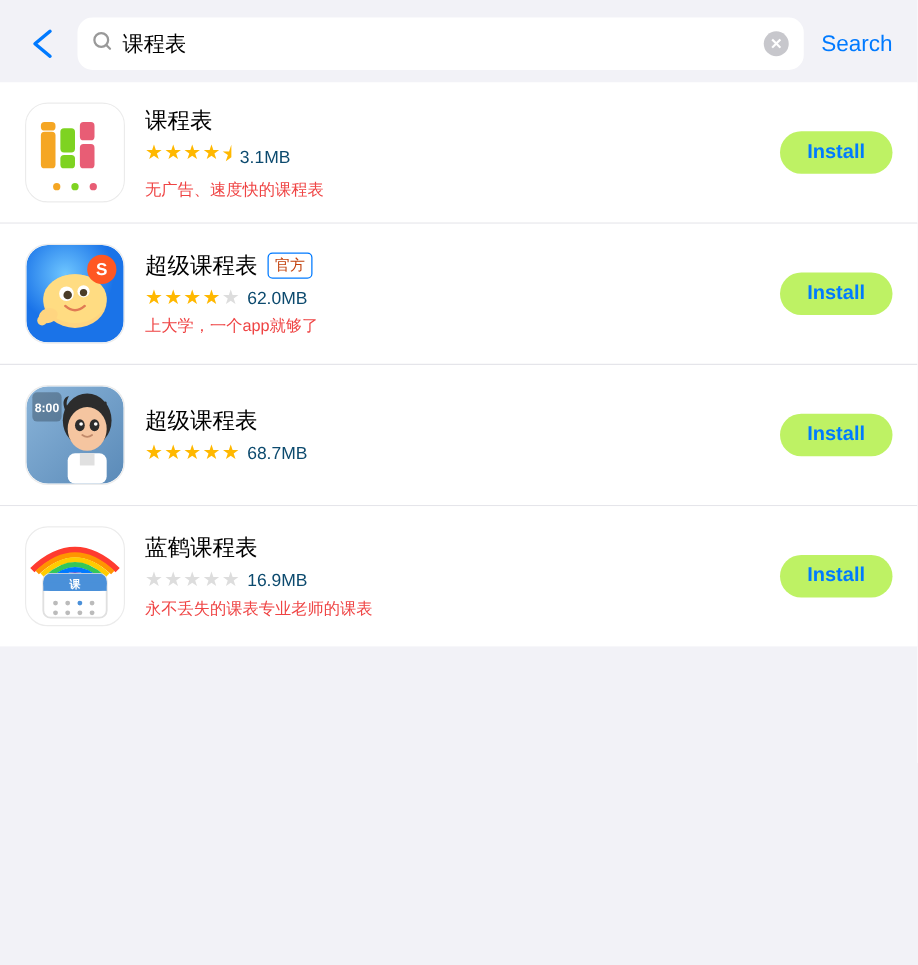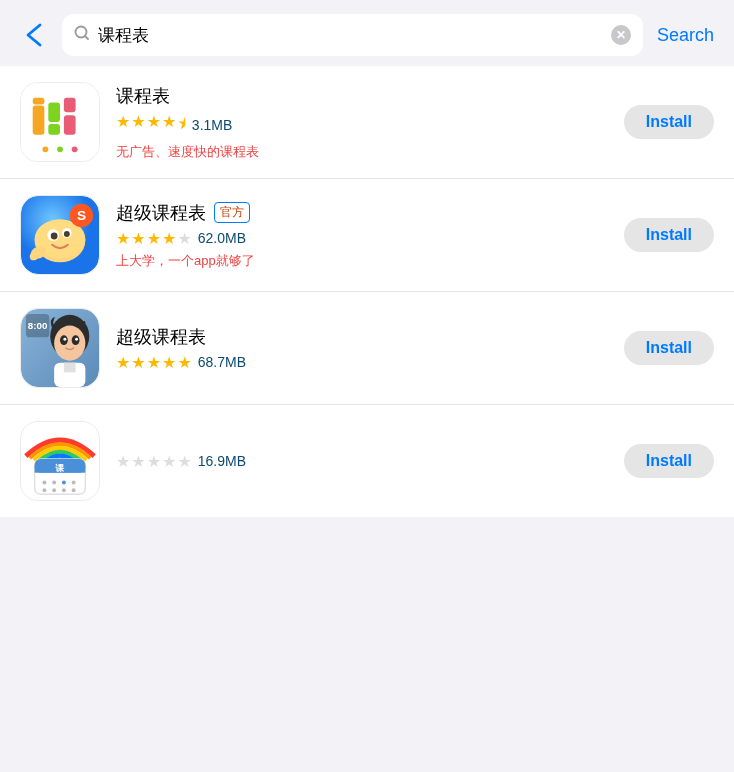--- a/index.html
+++ b/index.html
@@ -160,21 +160,21 @@
       font-size: 14px;
       color: #0c4a6e;
     }
 
     .app-desc {
       font-size: 13px;
       color: #ef4444;
     }
 
     .install-btn {
-      background: #e5e5e5;
+      background: #bef264;
       color: #007aff;
       border: none;
       border-radius: 20px;
       padding: 8px 22px;
       font-size: 16px;
       font-weight: 600;
       cursor: pointer;
       flex-shrink: 0;
     }
 
@@ -371,27 +371,31 @@
         <circle cx="34" cy="62" r="2" fill="#bbb"></circle>
         <circle cx="44" cy="62" r="2" fill="#4a90d9"></circle>
         <circle cx="54" cy="62" r="2" fill="#bbb"></circle>
         <circle cx="24" cy="70" r="2" fill="#bbb"></circle>
         <circle cx="34" cy="70" r="2" fill="#bbb"></circle>
         <circle cx="44" cy="70" r="2" fill="#bbb"></circle>
         <circle cx="54" cy="70" r="2" fill="#bbb"></circle>
       </svg>
     </div>
     <div class="app-info">
+      <div class="app-title-row">
+        <span class="app-name">蓝鹤课程表</span>
+      </div>
       <div class="rating-row">
         <div class="stars">
           <span class="star star-empty">★</span>
           <span class="star star-empty">★</span>
           <span class="star star-empty">★</span>
           <span class="star star-empty">★</span>
           <span class="star star-empty">★</span>
         </div>
         <span class="file-size">16.9MB</span>
       </div>
+      <div class="app-desc">永不丢失的课表专业老师的课表</div>
     </div>
     <button class="install-btn">Install</button>
   </div>
 
 </div>
 
 </body></html>

